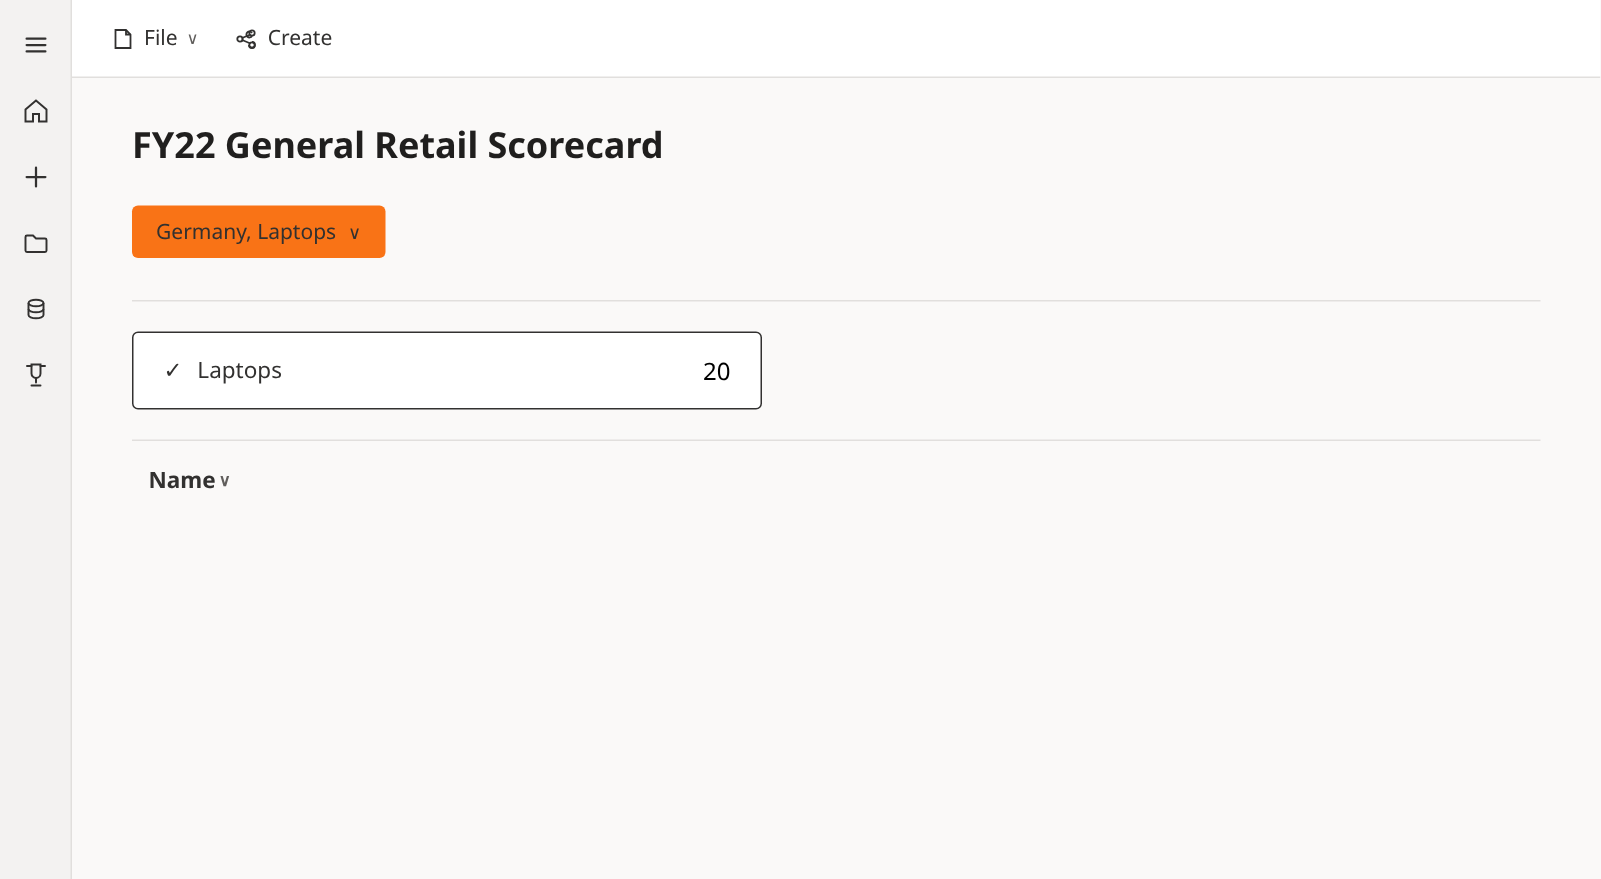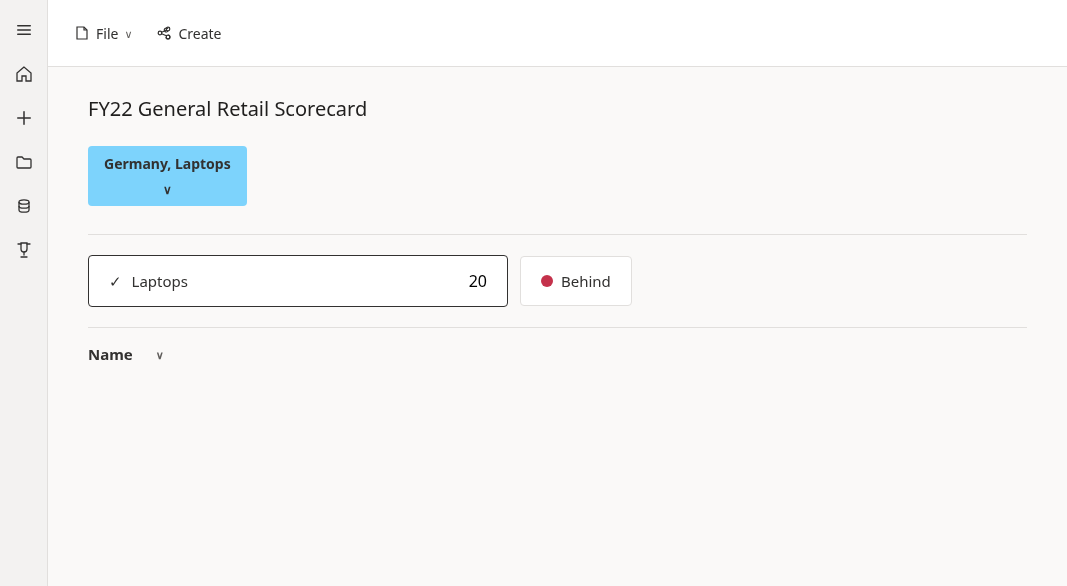--- a/index.html
+++ b/index.html
@@ -39,21 +39,21 @@
     
     .main {
       flex: 1;
       display: flex;
       flex-direction: column;
       background: #ffffff;
     }
 
     
     .toolbar {
-      height: 67px;
+      height: 52px;
       display: flex;
       align-items: center;
       padding: 0 16px;
       gap: 4px;
       border-bottom: 1px solid #e1dfdd;
       background: #ffffff;
     }
     .toolbar-item {
       display: flex;
       align-items: center;
@@ -83,40 +83,39 @@
 
     
     .content {
       flex: 1;
       padding: 28px 40px 20px 40px;
       background: #faf9f8;
       overflow-y: auto;
     }
 
     .page-title {
-      font-size: 20px;
-      font-weight: 400;
+      font-size: 24px;
+      font-weight: 700;
       color: #201f1e;
       margin-bottom: 24px;
     }
 
     
     .filter-dropdown {
       display: inline-flex;
       align-items: center;
       gap: 8px;
       padding: 8px 16px;
-      background: #7dd3fc;
+      background: #f97316;
       border-radius: 4px;
       cursor: pointer;
       font-size: 14px;
-      font-weight: 700;
+      font-weight: 400;
       color: #323130;
       margin-bottom: 28px;
-      flex-direction: column;
     }
 
     
     .section-divider {
       border: none;
       border-top: 1px solid #e1dfdd;
       margin-bottom: 20px;
     }
 
     
@@ -164,25 +163,26 @@
       height: 12px;
       border-radius: 50%;
       background: #c4314b;
       flex-shrink: 0;
     }
 
     
     .name-row {
       display: flex;
       align-items: center;
-      gap: 23px;
+      gap: 2px;
       font-size: 15px;
       font-weight: 700;
       color: #323130;
       margin-top: 8px;
+      margin-left: 11px;
     }
     .name-row .chevron {
       font-size: 11px;
       color: #605e5c;
     }
 
     hr.bottom-divider {
       border: none;
       border-top: 1px solid #e1dfdd;
       margin-bottom: 16px;
@@ -281,24 +281,20 @@
 
     <div class="tab-row">
       <div class="metrics-tab">
         <div class="metrics-tab-left">
           <span style="font-size:15px;">✓</span>
           <span>Laptops</span>
         </div>
         <span>20</span>
       </div>
 
-      <div class="behind-badge">
-        <div class="behind-dot"></div>
-        <span>Behind</span>
-      </div>
     </div>
 
     <hr class="bottom-divider">
 
     <div class="name-row">
       <span>Name</span>
       <span class="chevron" style="cursor:pointer;">∨</span>
     </div>
   </div>
 </div>

